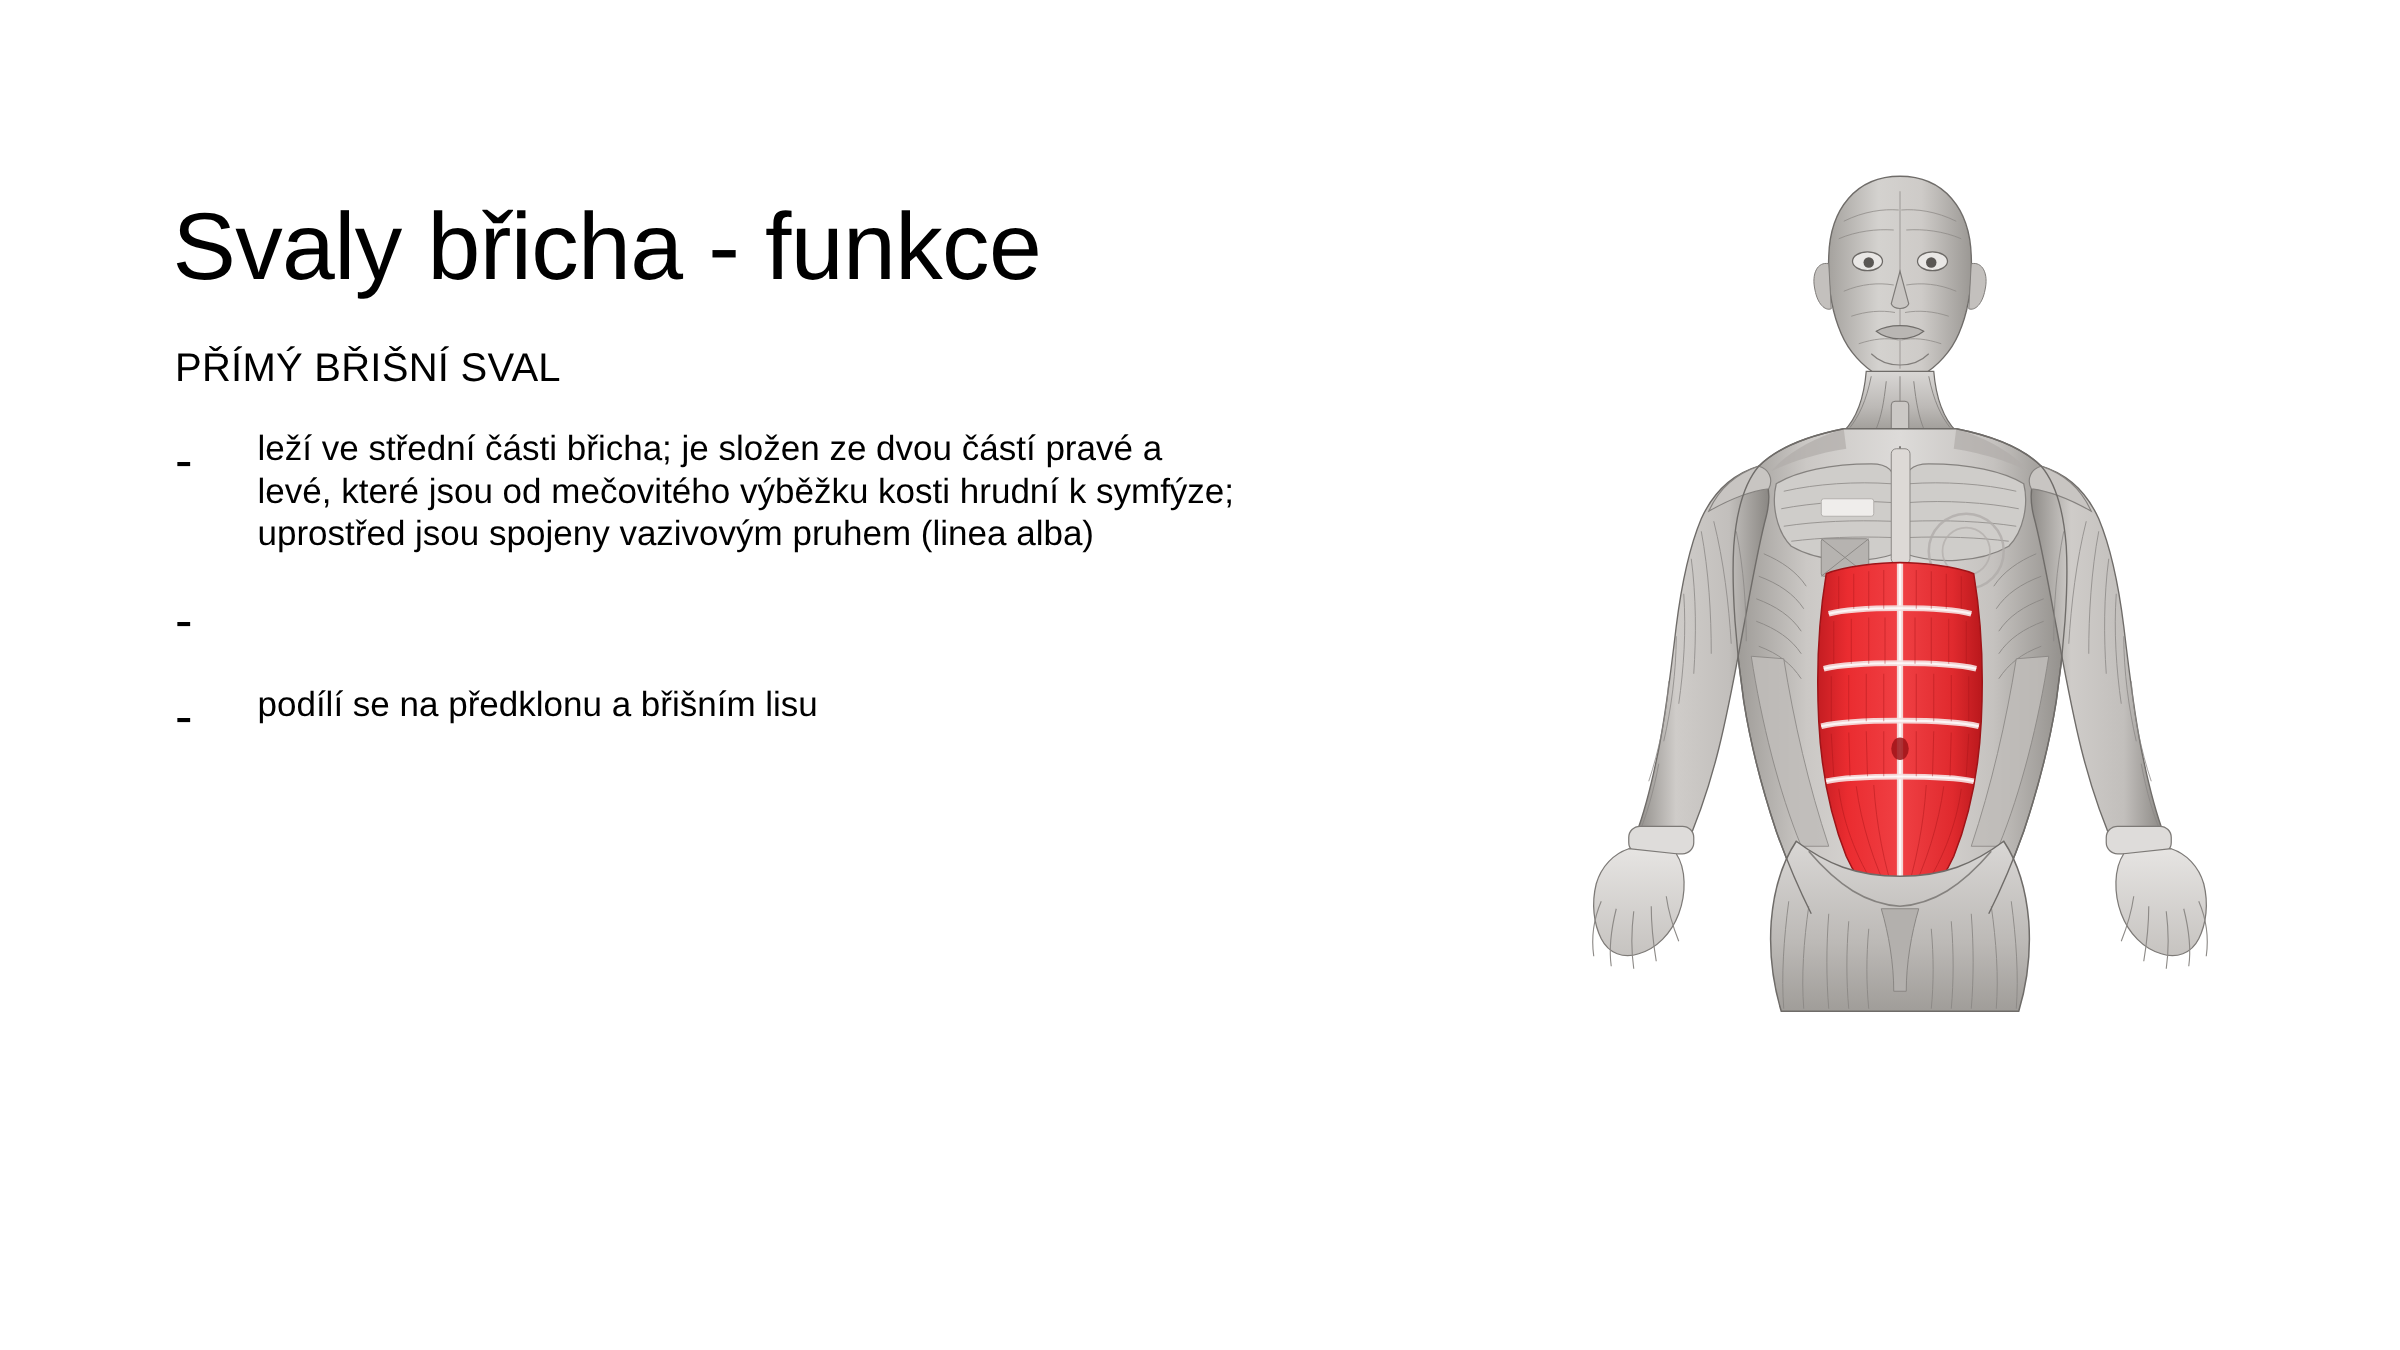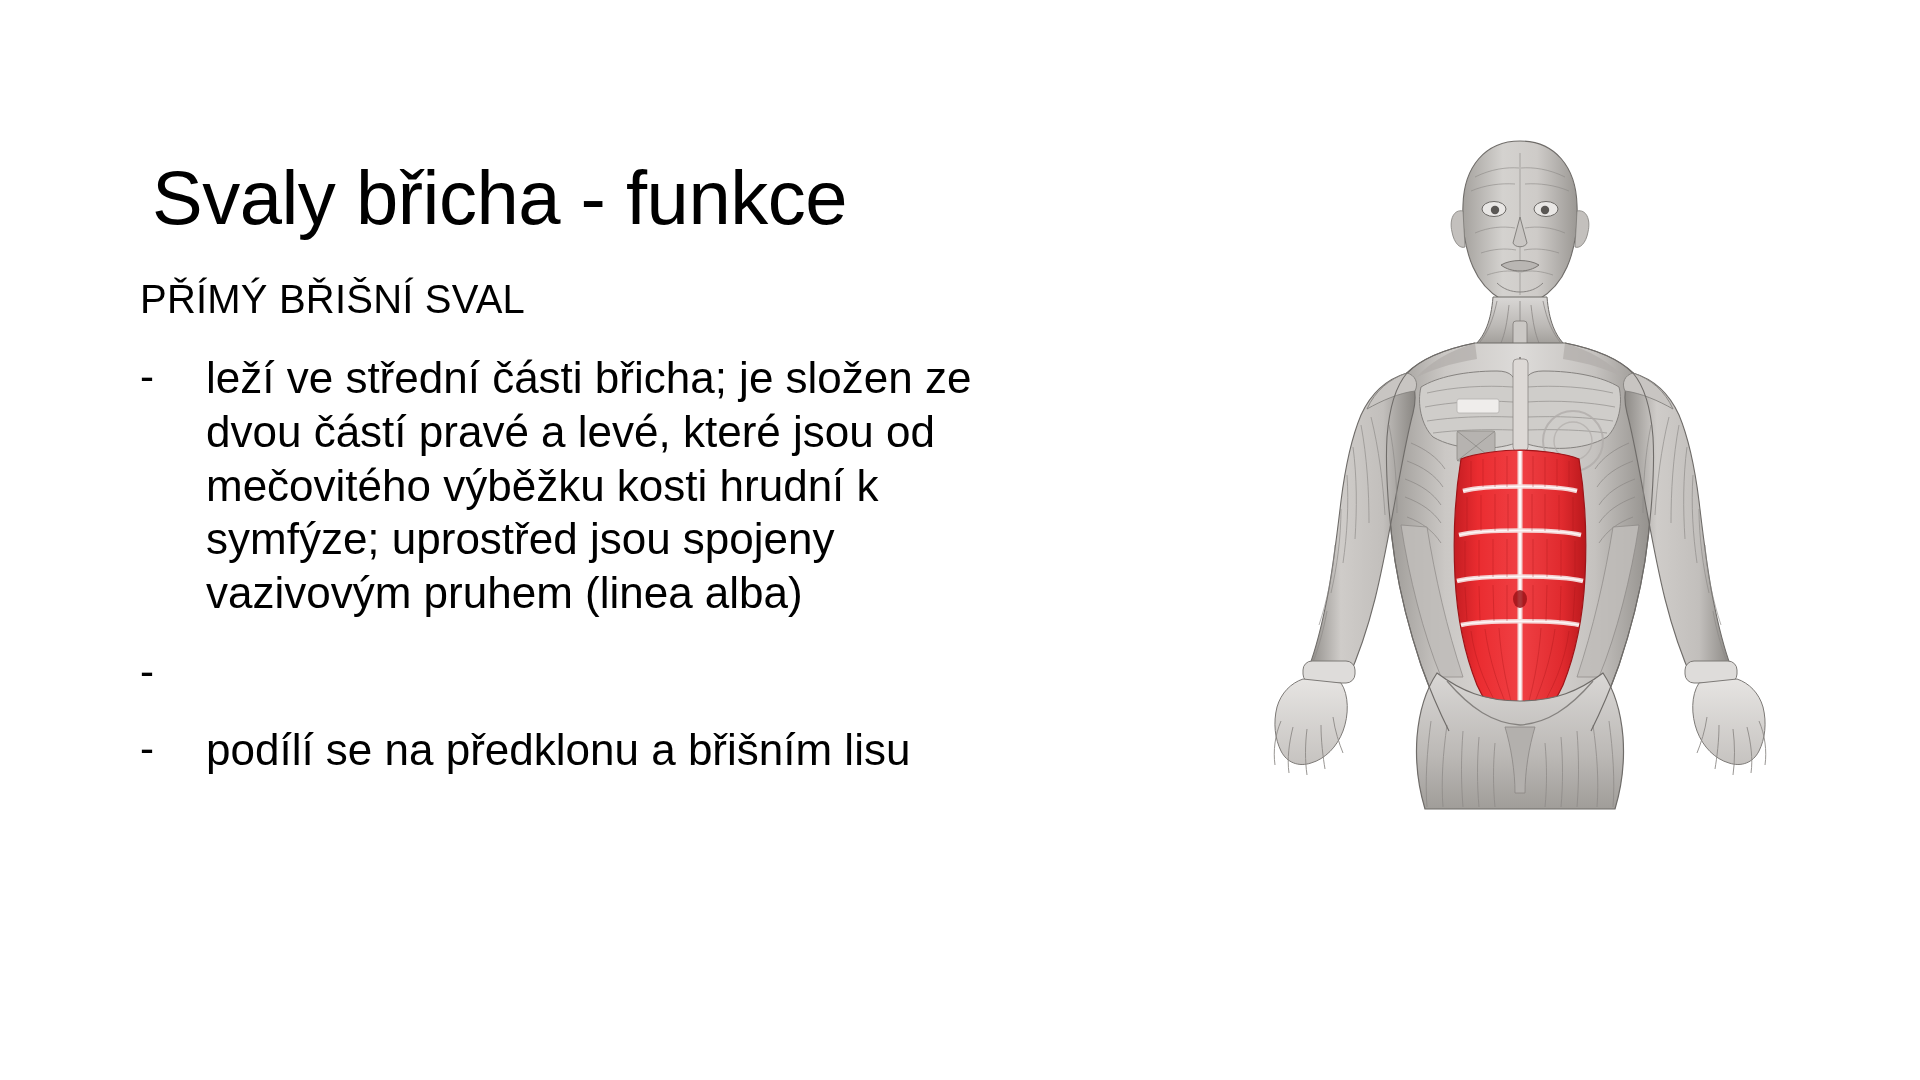--- a/index.html
+++ b/index.html
@@ -18,40 +18,40 @@
   }
   .slide {
     position: absolute;
     inset: 0;
     background: #ffffff;
   }
 
   
   .slide-title {
     position: absolute;
-    left: 152px;
+    left: 138px;
     top: 108px;
     width: 1000px;
     font-size: 76px;
     line-height: 1.02;
     font-weight: 300;
     letter-spacing: -0.5px;
     color: #000000;
     white-space: nowrap;
   }
 
   
   .body-block {
     position: absolute;
     left: 140px;
     top: 276px;
     width: 960px;
   }
   .subheading {
-    font-size: 40px;
+    font-size: 32px;
     line-height: 1.18;
     font-weight: 400;
     letter-spacing: 0.2px;
     margin: 0 0 28px 0;
     color: #000000;
   }
   .bullet-list {
     list-style: none;
     margin: 0;
     padding: 0;
@@ -64,21 +64,21 @@
   .bullet:last-child { margin-bottom: 0; }
   .bullet-marker {
     flex: 0 0 auto;
     width: 66px;
     font-size: 42px;
     line-height: 1.22;
     color: #000000;
   }
   .bullet-text {
     flex: 1 1 auto;
-    font-size: 44px;
+    font-size: 28px;
     line-height: 1.22;
     color: #000000;
     max-width: 790px;
   }
 
   
   .figure-wrap {
     position: absolute;
     left: 1175px;
     top: 125px;

